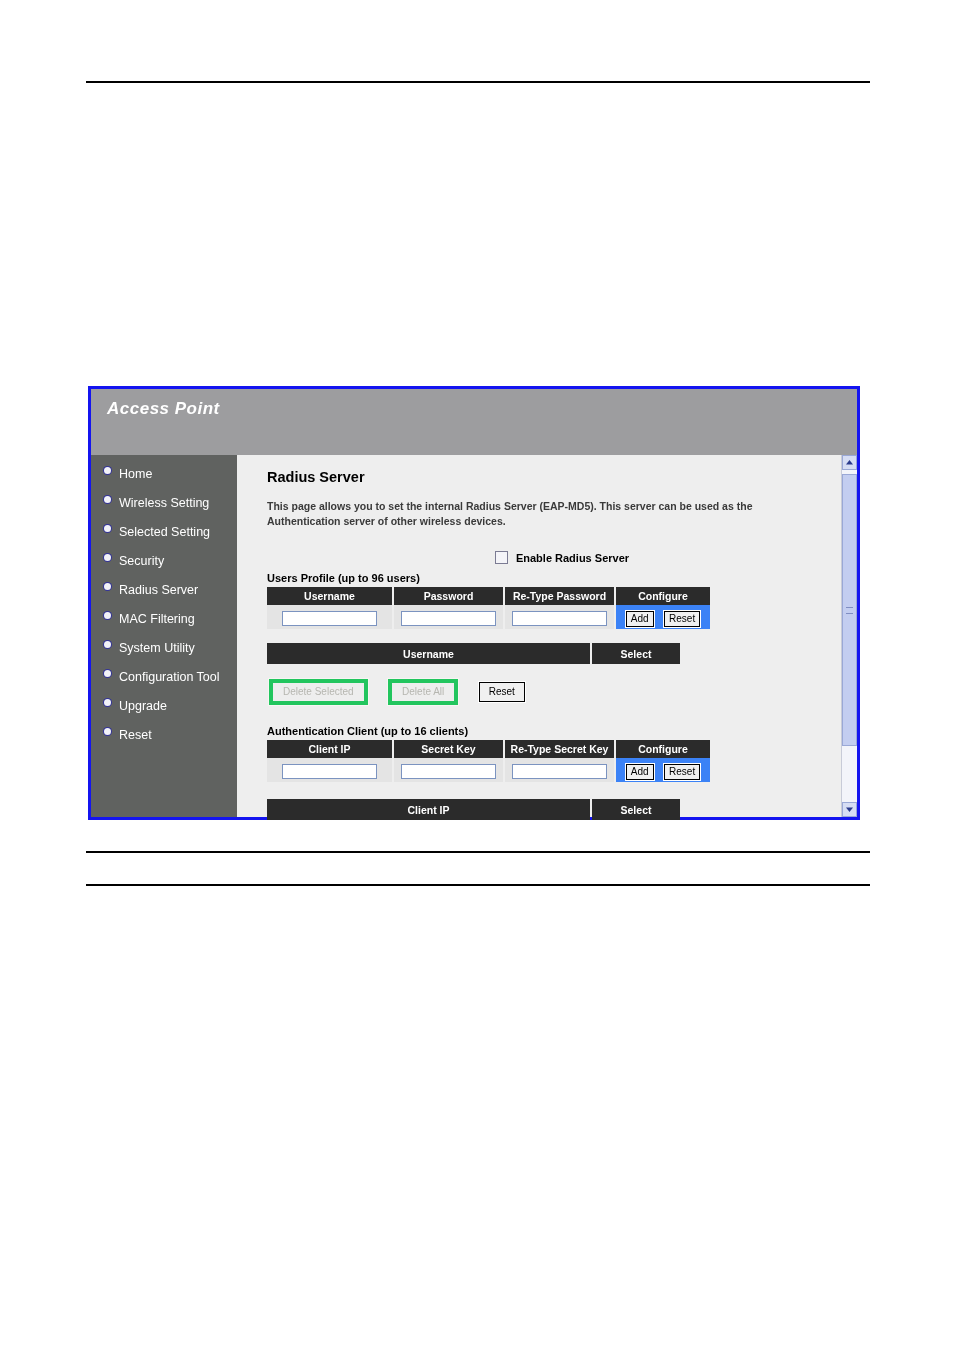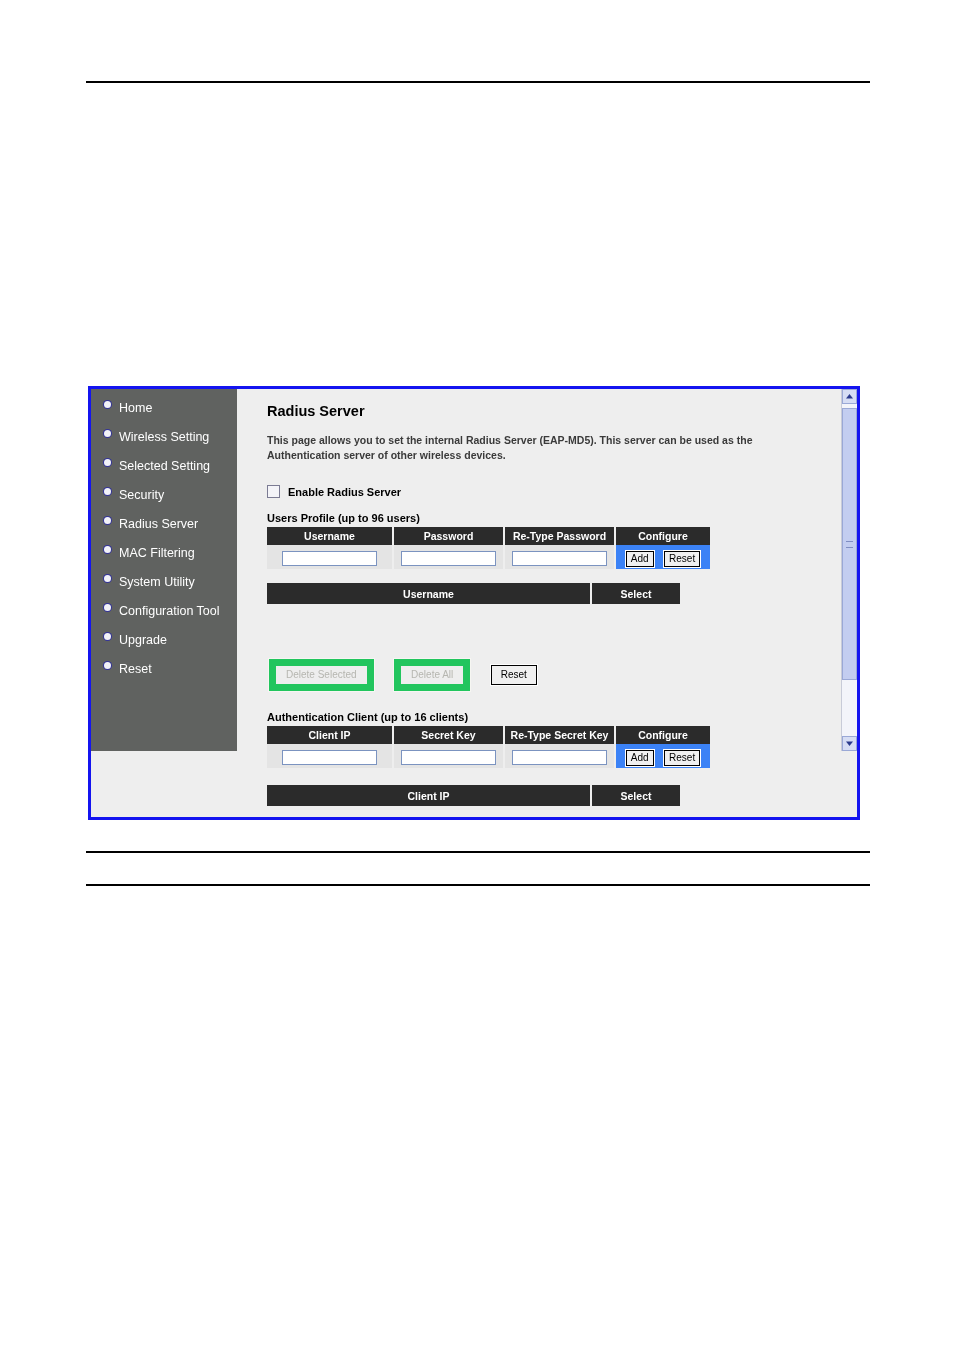--- a/index.html
+++ b/index.html
@@ -108,21 +108,22 @@
     color: #3a3a3a;
     line-height: 1.45;
     width: 545px;
     margin: 0 0 22px 0;
     font-weight: bold;
   }
 
   .cb-row {
     display: flex;
     align-items: center;
-    margin-bottom: 14px;
+    margin-bottom: 8px;
+    justify-content: center;
   }
   .checkbox {
     width: 11px;
     height: 11px;
     border: 1px solid #7b7b93;
     background: #f4f4f8;
     margin-right: 8px;
     flex: 0 0 11px;
   }
   .cb-label {
@@ -201,24 +202,23 @@
     text-align: center;
     white-space: nowrap;
   }
 
   .action-row {
     margin: 15px 0 20px 2px;
   }
   .btn-disabled {
     color: #b6b6b0;
     background: #eeeeee;
-    border: 7px solid #22c55e;
+    border: 4px solid #22c55e;
     outline: 1px solid #f6f6f2;
     padding: 3px 10px;
-    margin-top: 40px;
   }
   .btn-plain {
     padding: 3px 9px;
   }
   .action-row .btn { margin-right: 10px; }
 
   .spacer-sm { height: 14px; }
   .spacer-md { height: 17px; }
 
   
@@ -276,20 +276,23 @@
 </style>
 </head>
 <body>
 
 <div class="page-rule" id="rule-top"></div>
 <div class="page-rule" id="rule-mid"></div>
 <div class="page-rule" id="rule-bottom"></div>
 
 <div id="device-panel">
 
+  <div id="brand-header">
+    <div id="brand-title">Access Point</div>
+  </div>
 
   <div id="body-area">
 
     <nav id="sidebar">
       <div class="nav-item">
         <span class="nav-bullet"></span>
         <span class="nav-label">Home</span>
       </div>
       <div class="nav-item">
         <span class="nav-bullet"></span>

